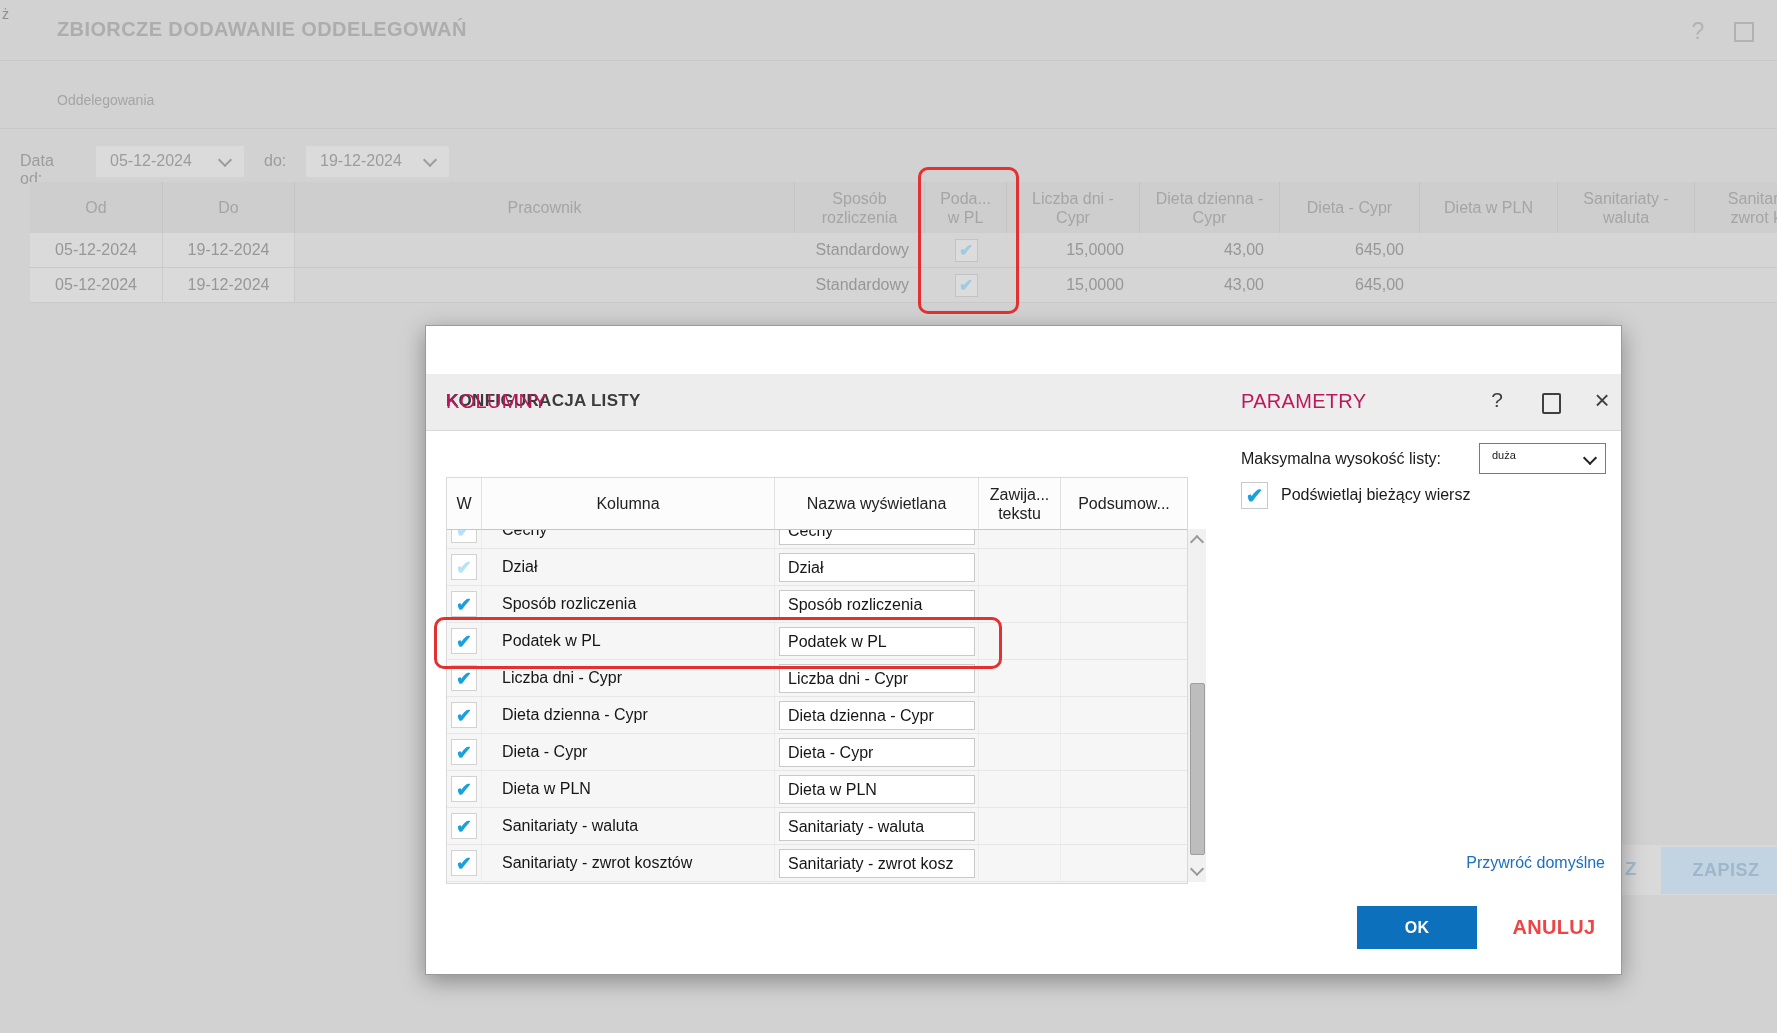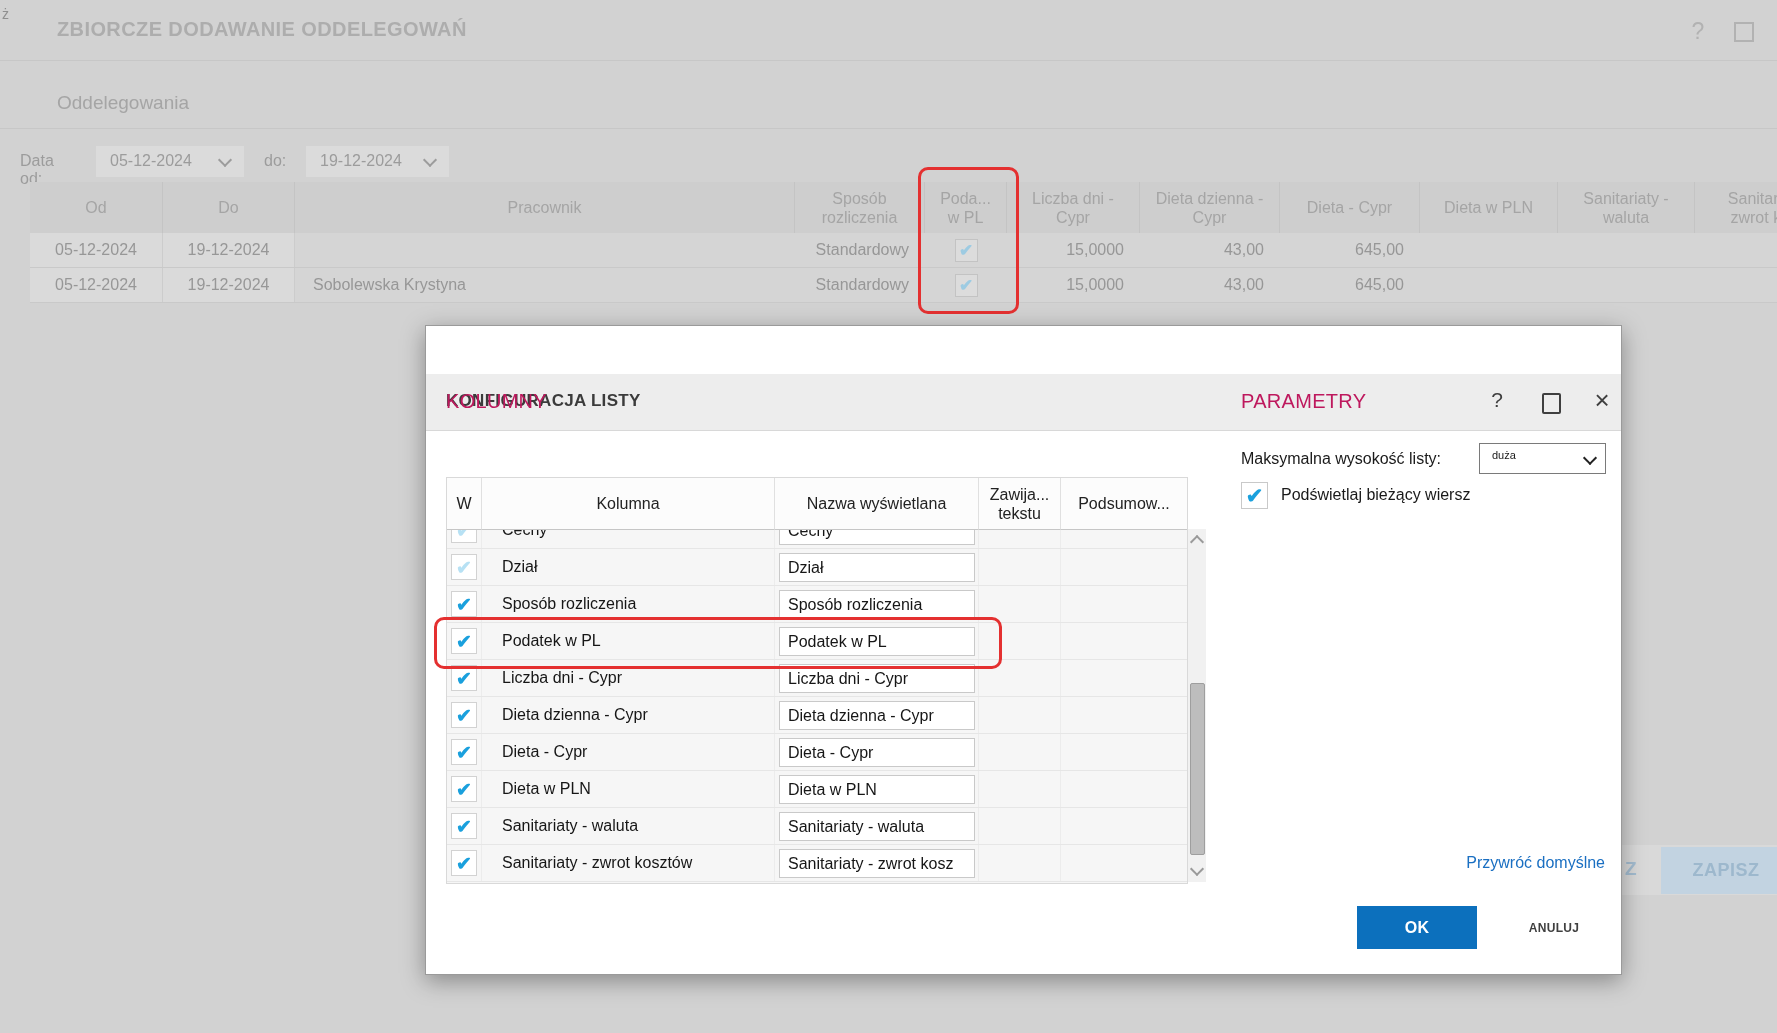--- a/index.html
+++ b/index.html
@@ -5,21 +5,21 @@
   html,body{margin:0;padding:0;background:#bfbfbf;}
   #screen{position:relative;width:1777px;height:1033px;background:#d2d2d2;overflow:hidden;
           font-family:"Liberation Sans",sans-serif;-webkit-font-smoothing:antialiased;}
   
   .corner{position:absolute;left:2px;top:6px;font-size:14px;color:#8f8f8f;}
   .bg-title{position:absolute;left:57px;top:18px;font-size:20px;font-weight:bold;color:#adadad;letter-spacing:.4px;}
   .bg-help{position:absolute;left:1686px;top:18px;font-size:23px;color:#b2b2b2;width:24px;text-align:center;}
   .bg-max{position:absolute;left:1734px;top:22px;width:16px;height:16px;border:2px solid #b2b2b2;}
   .bg-sep{position:absolute;left:0;width:1777px;height:1px;background:#c7c7c7;}
   .sep1{top:60px}.sep2{top:128px}
-  .bg-section{position:absolute;left:57px;top:92px;font-size:19px;color:#a5a5a5;}
+  .bg-section{position:absolute;left:57px;top:92px;font-size:14px;color:#a5a5a5;}
   .bg-daterow{position:absolute;left:20px;top:146px;height:32px;font-size:16px;color:#9c9c9c;}
   .bg-daterow .lbl{position:absolute;top:6px;}
   .datebox{position:absolute;top:0;height:31px;background:#dbdbdb;color:#9c9c9c;}
   .datebox .val{position:absolute;left:14px;top:6px;font-size:16px;}
   .chev{display:inline-block;width:8px;height:8px;border-right:2px solid #9c9c9c;border-bottom:2px solid #9c9c9c;transform:rotate(45deg);}
   .datebox .chev{position:absolute;right:14px;top:9px;}
   
   #bg-grid{position:absolute;left:30px;top:182px;width:1747px;height:121px;}
   .bgh{position:absolute;top:0;height:51px;background:#cecece;display:flex;align-items:center;justify-content:center;
        text-align:center;font-size:16px;line-height:19px;color:#a5a5a5;white-space:pre-line;border-right:1px solid #c4c4c4;box-sizing:border-box;}
@@ -77,22 +77,22 @@
             box-sizing:border-box;font-size:11px;color:#1a1a1a;}
   .p-select .val{position:absolute;left:12px;top:5px;}
   .p-select .chev{position:absolute;right:10px;top:9px;border-color:#222;}
   .p-cb{position:absolute;left:815px;top:156px;width:27px;height:27px;background:#fff;border:1px solid #c9c9c9;
         box-sizing:border-box;display:flex;align-items:center;justify-content:center;}
   .p-cb .mark{font-size:21px;}
   .p-cb-label{position:absolute;left:855px;top:160px;font-size:16px;color:#1a1a1a;}
   .m-restore{position:absolute;right:16px;top:528px;font-size:16px;color:#1a6fc2;cursor:pointer;text-decoration:none;}
   .m-ok{position:absolute;left:931px;top:580px;width:120px;height:43px;background:#0c70bd;border:none;color:#fff;
         font-size:16px;font-weight:bold;font-family:"Liberation Sans",sans-serif;letter-spacing:.3px;cursor:pointer;}
-  .m-anuluj{position:absolute;left:1068px;top:580px;width:120px;height:43px;background:transparent;border:none;color:#404040;
-        font-size:12px;font-weight:bold;font-family:"Liberation Sans",sans-serif;letter-spacing:.3px;cursor:pointer;}
+  .m-anuluj{position:absolute;left:1068px;top:580px;width:120px;height:43px;background:transparent;border:none;color:#ef4444;
+        font-size:20px;font-weight:bold;font-family:"Liberation Sans",sans-serif;letter-spacing:.3px;cursor:pointer;}
 </style>
 </head>
 <body>
 
 <div id="screen">
 
   <span class="corner">ż</span>
   <span class="bg-title">ZBIORCZE DODAWANIE ODDELEGOWAŃ</span>
   <span class="bg-help">?</span>
   <span class="bg-max"></span>
@@ -143,21 +143,20 @@
         <div class="bgc right" style="left: 977px; width: 133px;">15,0000</div>
         <div class="bgc right" style="left: 1110px; width: 140px;">43,00</div>
         <div class="bgc right" style="left: 1250px; width: 140px;">645,00</div>
         <div class="bgc right" style="left: 1390px; width: 138px;"></div>
         <div class="bgc right" style="left: 1528px; width: 137px;"></div>
         <div class="bgc right" style="left: 1665px; width: 152px;"></div>
       </div>
       <div class="bgrow" style="top: 86px;">
         <div class="bgc center datecell" style="left: 0px; width: 133px;">05-12-2024</div>
         <div class="bgc center datecell" style="left: 133px; width: 132px;">19-12-2024</div>
-        <div class="bgc left" style="left: 265px; width: 500px;">Sobolewska Krystyna</div>
         <div class="bgc right" style="left: 765px; width: 130px;">Standardowy</div>
         <div class="bgc center" style="left: 895px; width: 82px;">
           <span class="bgcb">
             <span class="bgmark">✔</span>
           </span>
         </div>
         <div class="bgc right" style="left: 977px; width: 133px;">15,0000</div>
         <div class="bgc right" style="left: 1110px; width: 140px;">43,00</div>
         <div class="bgc right" style="left: 1250px; width: 140px;">645,00</div>
         <div class="bgc right" style="left: 1390px; width: 138px;"></div>

